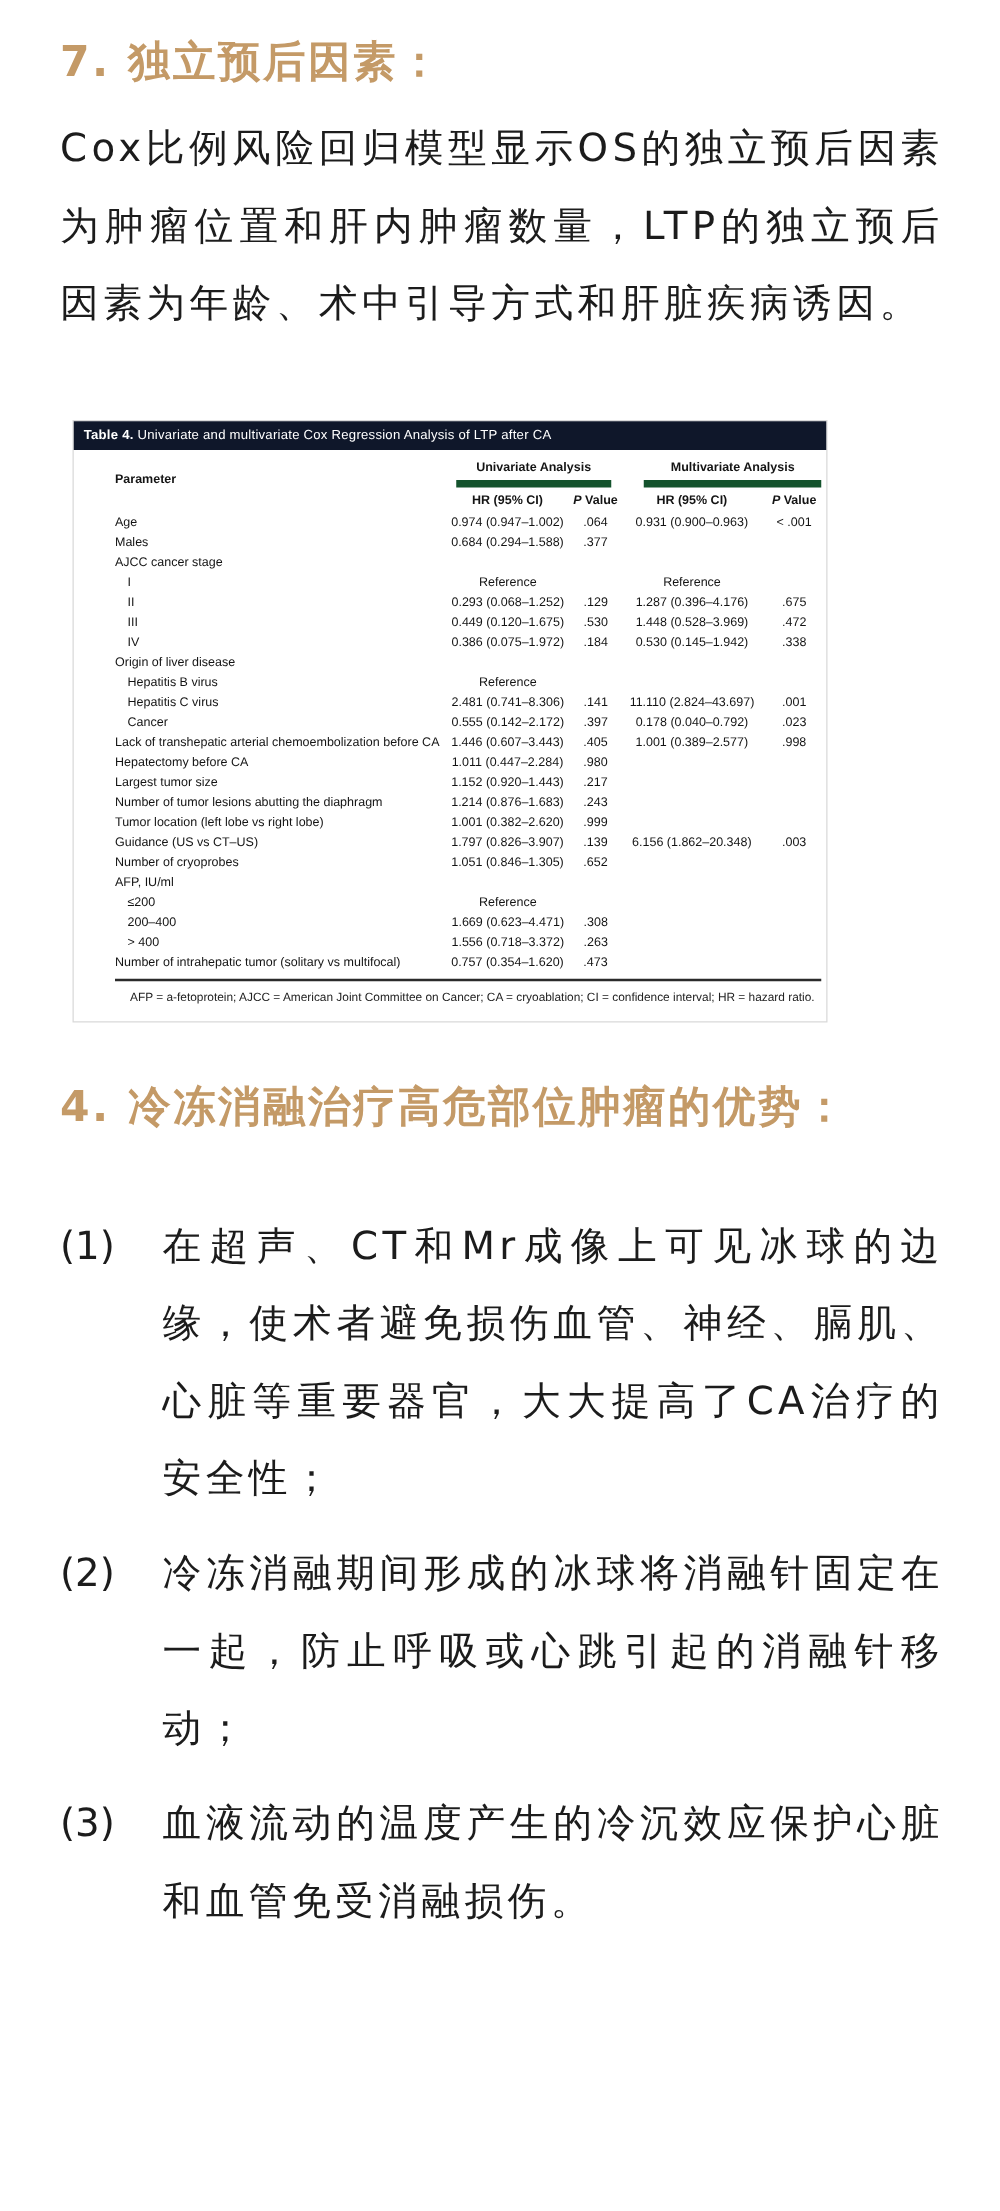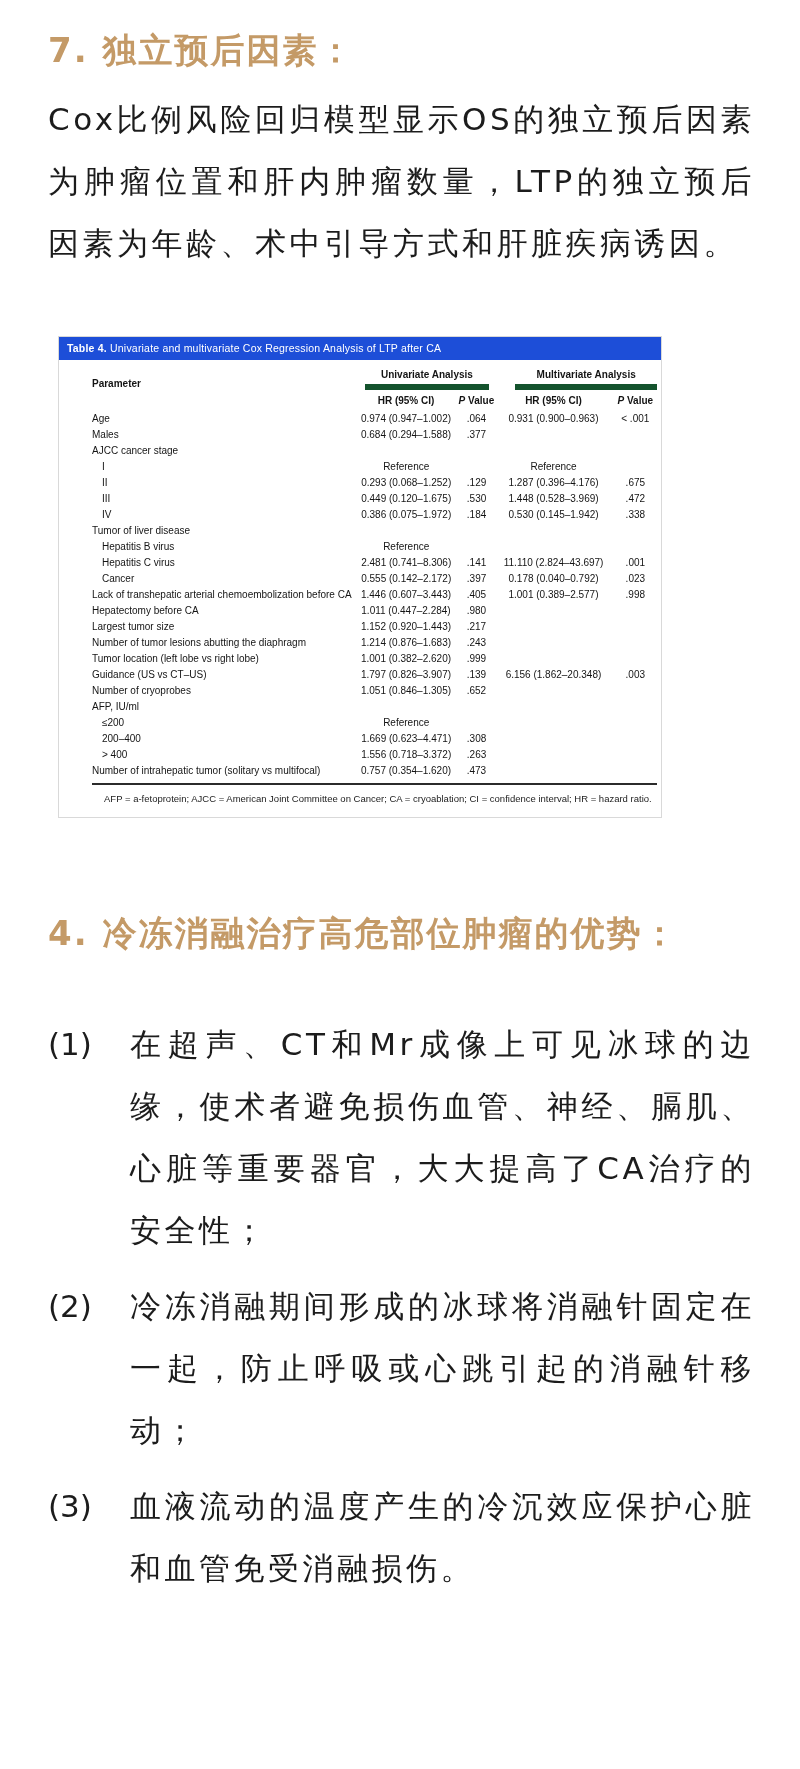--- a/index.html
+++ b/index.html
@@ -21,21 +21,21 @@
     text-align:justify; color:#1c1c1c;
   }
 
   
   .table-wrap {
     width:604px; margin:62px 0 0 10px;
     border:1px solid #d9d9d9; background:#fff;
     font-family:"Liberation Sans", sans-serif; color:#141414;
   }
   .t-titlebar {
-    background:#1d4ed8; color:#ffffff;
+    background:#0f172a; color:#ffffff;
     font-size:10.5px; line-height:13px; padding:5px 8px; letter-spacing:.2px;
   }
   .t-inner { padding:9px 0 0 4px;margin-left:29px; }
   .t-row { display:flex; line-height:16px; font-size:10px; white-space:nowrap; }
   .c1 { width:278px; text-align:left; }
   .c1.ind { padding-left:10px; }
   .c2 { width:104px; text-align:center; }
   .c3 { width:44px;  text-align:center; }
   .c4 { width:118px; text-align:center; }
   .c5 { width:54px;  text-align:center; }
@@ -50,21 +50,21 @@
   .grp-m .grp-line { margin:0 4px 0 18px; }
   .t-subhead { padding:3px 0 2px; font-weight:bold;justify-content:flex-end; }
   .t-subhead i { font-style:italic; }
   .t-rule { border-top:2px solid #2b2b2b; margin:4px 4px 8px 0; }
   .t-footnote {
     font-size:9.5px; line-height:12px; color:#222;
     padding:0 8px 12px 12px;
   }
 
   
-  .sec4-heading { margin-top:95px; }
+  .sec4-heading { margin-top:48px; }
   .adv-list { margin-top:60px; }
   .adv-item { display:flex; margin-bottom:14px; }
   .adv-marker {
     flex:none; width:82px;
     font-size:31px; line-height:62px; color:#1c1c1c;
   }
   .adv-text {
     flex:1;
     font-size:31px; line-height:62px; letter-spacing:3.5px;
     text-align:justify; color:#1c1c1c;
@@ -145,21 +145,21 @@
             <div class="c5">.472</div>
           </div>
           <div class="t-row">
             <div class="c1 ind">IV</div>
             <div class="c2">0.386 (0.075–1.972)</div>
             <div class="c3">.184</div>
             <div class="c4">0.530 (0.145–1.942)</div>
             <div class="c5">.338</div>
           </div>
           <div class="t-row">
-            <div class="c1">Tumor of liver disease</div>
+            <div class="c1">Origin of liver disease</div>
             <div class="c2"></div>
             <div class="c3"></div>
             <div class="c4"></div>
             <div class="c5"></div>
           </div>
           <div class="t-row">
             <div class="c1 ind">Hepatitis B virus</div>
             <div class="c2">Reference</div>
             <div class="c3"></div>
             <div class="c4"></div>

